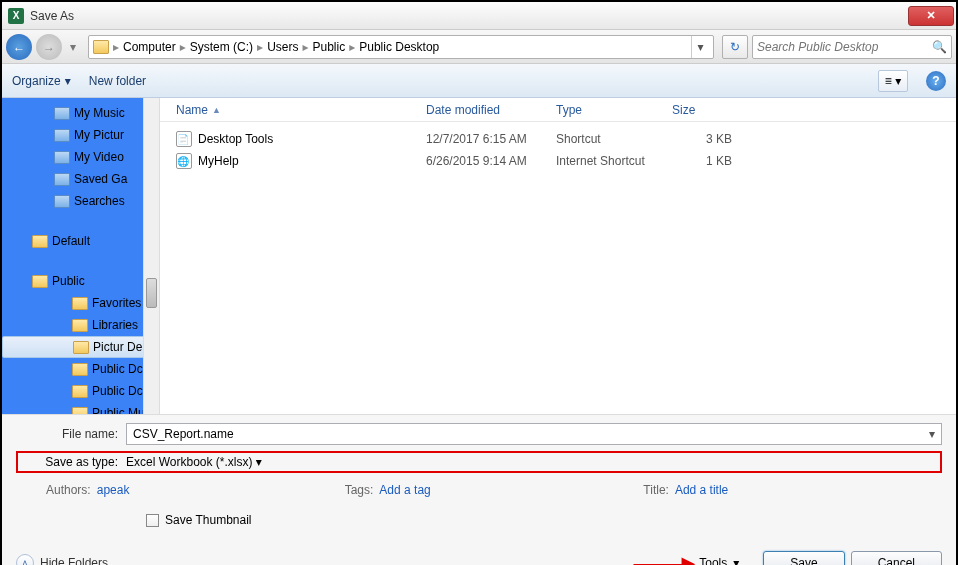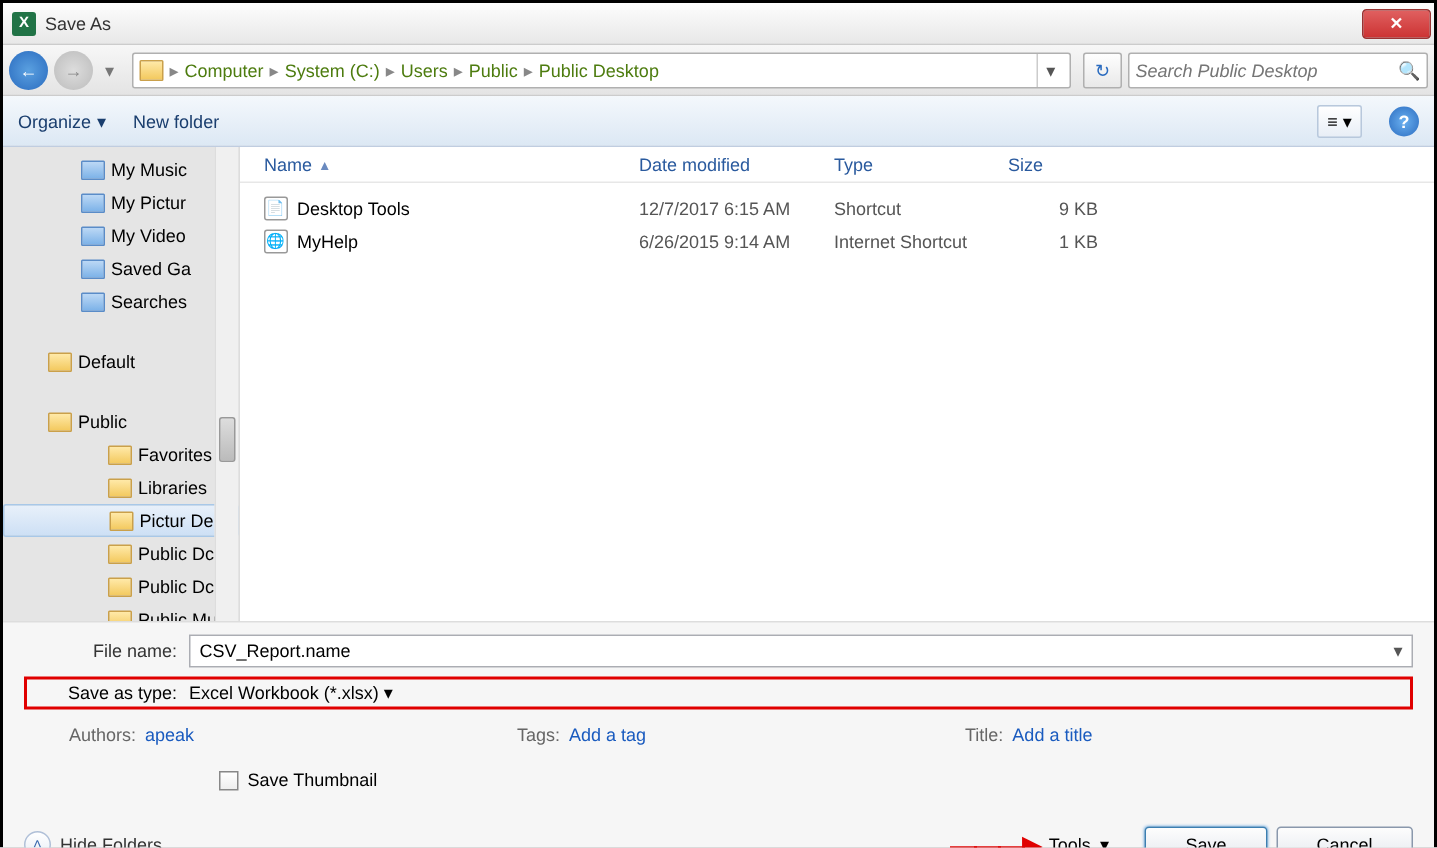--- a/index.html
+++ b/index.html
@@ -9,34 +9,34 @@
 .titlebar .excel-icon { width: 16px; height: 16px; background: #217346; color: #fff; font-size: 10px; font-weight: bold; display: inline-flex; align-items: center; justify-content: center; margin-right: 6px; border-radius: 2px; }
 .titlebar .title { flex: 1; color: #333; }
 .titlebar .close-btn { width: 46px; height: 20px; background: linear-gradient(#e06060, #c33); border: 1px solid #933; border-radius: 3px; color: #fff; display: flex; align-items: center; justify-content: center; font-size: 11px; font-weight: bold; cursor: pointer; }
 .navbar { height: 34px; background: linear-gradient(#f7f7f7, #e4e4e4); border-bottom: 1px solid #ccc; display: flex; align-items: center; padding: 0 4px; gap: 4px; }
 .nav-back, .nav-fwd { width: 26px; height: 26px; border-radius: 50%; display: flex; align-items: center; justify-content: center; cursor: pointer; }
 .nav-back { background: radial-gradient(#5aa0e0, #2a6bbf); color: #fff; }
 .nav-fwd { background: radial-gradient(#ddd, #bbb); color: #888; }
 .nav-dd { width: 14px; height: 26px; display: flex; align-items: center; justify-content: center; color: #777; }
 .breadcrumb { flex: 1; height: 24px; border: 1px solid #b0b0b0; background: #fff; display: flex; align-items: center; padding: 0 4px; border-radius: 2px; gap: 4px; margin: 0 4px; }
 .breadcrumb .folder-icon { width: 16px; height: 14px; background: linear-gradient(#ffe9a8, #f3c95e); border: 1px solid #caa04a; border-radius: 1px; }
-.breadcrumb .crumb { color: #4d7c0f; cursor: pointer; }
+.breadcrumb .crumb { color: #000000; cursor: pointer; }
 .breadcrumb .sep { color: #888; }
 .bc-dd { width: 18px; height: 22px; border-left: 1px solid #ccc; display: flex; align-items: center; justify-content: center; color: #555; margin-left: auto; }
 .refresh-btn { width: 26px; height: 24px; border: 1px solid #b0b0b0; background: linear-gradient(#fefefe,#e9e9e9); display: flex; align-items: center; justify-content: center; border-radius: 2px; cursor: pointer; color: #2a6bbf; }
 .search-box { width: 200px; height: 24px; border: 1px solid #b0b0b0; background: #fff; display: flex; align-items: center; padding: 0 4px; border-radius: 2px; }
 .search-box input { border: none; outline: none; flex: 1; color: #888; font-style: italic; font-size: 12px; background: transparent; }
 .search-box .sicon { color: #5a8ac0; }
 .toolbar { height: 34px; background: linear-gradient(#f4f8fc, #dce8f4); border-bottom: 1px solid #c0cde0; display: flex; align-items: center; padding: 0 10px; gap: 18px; }
 .toolbar .tbtn { color: #1a3e6e; cursor: pointer; display: flex; align-items: flex-start; gap: 4px; }
 .toolbar .spacer { flex: 1; }
 .toolbar .viewbtn { width: 30px; height: 22px; border: 1px solid #b8c8dc; background: linear-gradient(#fff,#e8eef6); border-radius: 2px; display: flex; align-items: center; justify-content: center; cursor: pointer; }
 .toolbar .helpbtn { width: 20px; height: 20px; border-radius: 50%; background: radial-gradient(#6ab0f0,#2a6bbf); color: #fff; display: flex; align-items: center; justify-content: center; font-weight: bold; cursor: pointer; }
 .body { display: flex; height: 316px; }
-.tree { width: 158px; border-right: 1px solid #ddd; overflow: hidden; padding-top: 4px; position: relative; background: #e5e5e5; }
+.tree { width: 158px; border-right: 1px solid #ddd; overflow: hidden; padding-top: 4px; position: relative; background: #3b82f6; }
 .tree-item { display: flex; align-items: center; height: 22px; padding-left: 8px; gap: 4px; white-space: nowrap; cursor: pointer; }
 .tree-item.selected { background: linear-gradient(#e8f0fa,#cde0f5); border: 1px solid #a8c8e8; border-radius: 2px; }
 .tree .fld { width: 16px; height: 13px; background: linear-gradient(#ffe9a8,#f3c95e); border: 1px solid #caa04a; border-radius: 1px; flex-shrink: 0; }
 .tree .fld.blue { background: linear-gradient(#bcd8f5,#7cb2e8); border-color: #5a8cc8; }
 .tree .indent1 { padding-left: 52px; }
 .tree .indent2 { padding-left: 30px; margin-top: 18px; }
 .tree .indent3 { padding-left: 70px; }
 .tree-scroll { position: absolute; right: 0; top: 0; bottom: 0; width: 16px; background: #f0f0f0; border-left: 1px solid #ddd; }
 .tree-scroll .thumb { position: absolute; left: 2px; right: 2px; top: 180px; height: 30px; background: linear-gradient(#ddd,#bbb); border: 1px solid #999; border-radius: 2px; }
 .filelist { flex: 1; display: flex; flex-direction: column; }
@@ -195,21 +195,21 @@
         <div class="col c-size">Size</div>
       </div>
       <div class="rows" id="rows">
           <div class="row">
             <div class="r-name">
               <span class="ficon pdf">📄</span>
               <span>Desktop Tools</span>
             </div>
             <div class="r-date">12/7/2017 6:15 AM</div>
             <div class="r-type">Shortcut</div>
-            <div class="r-size">9 KB</div>
+            <div class="r-size">3 KB</div>
           </div>
           <div class="row">
             <div class="r-name">
               <span class="ficon url">🌐</span>
               <span>MyHelp</span>
             </div>
             <div class="r-date">6/26/2015 9:14 AM</div>
             <div class="r-type">Internet Shortcut</div>
             <div class="r-size">1 KB</div>
           </div>

